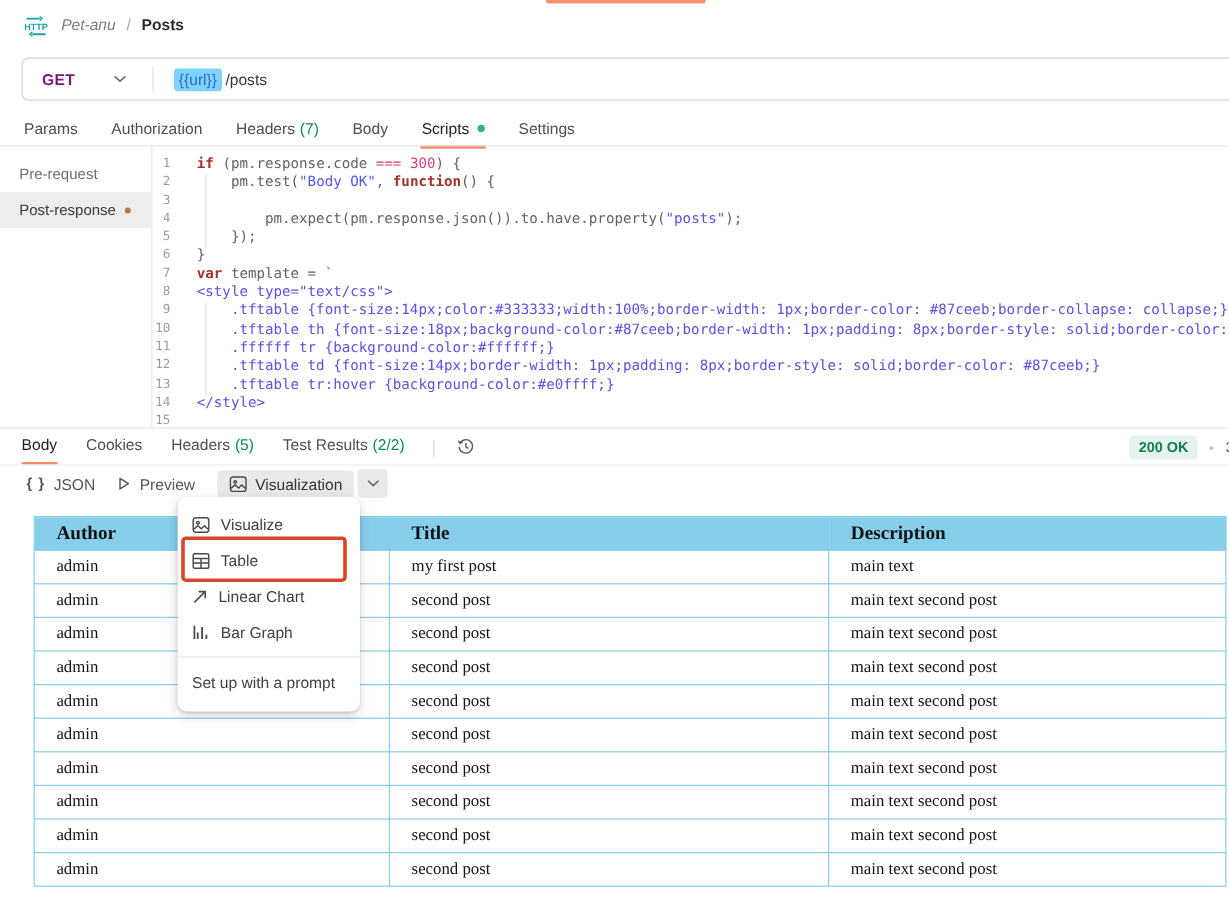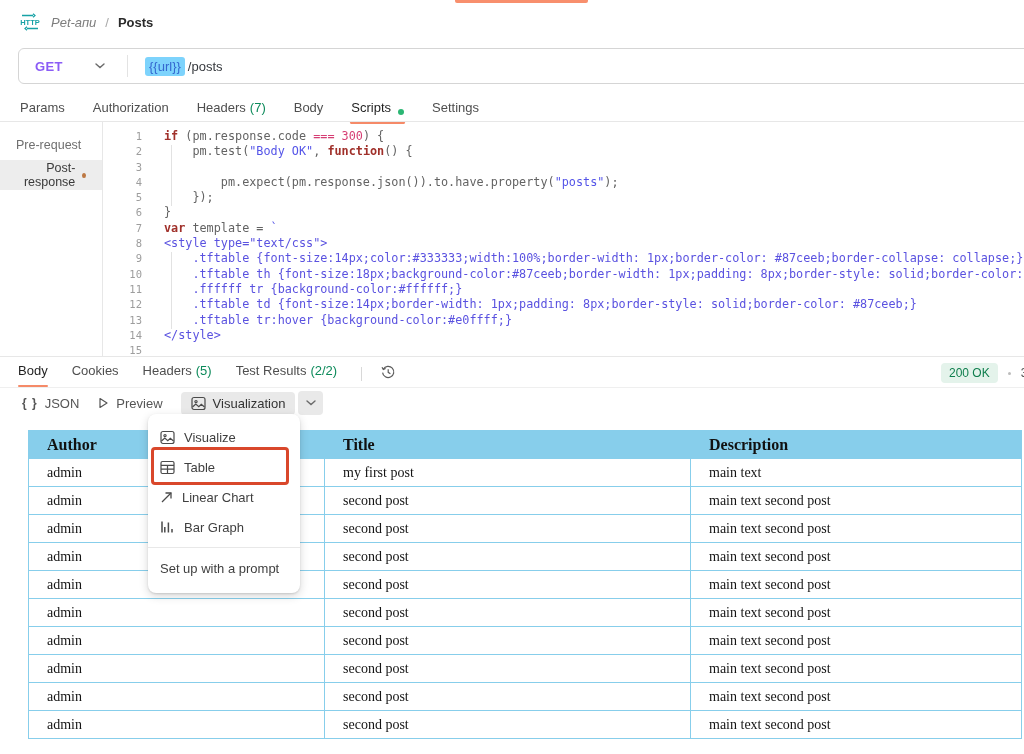--- a/index.html
+++ b/index.html
@@ -3,50 +3,50 @@
 <meta charset="utf-8">
 <style>
   * { margin:0; padding:0; box-sizing:border-box; }
   html,body { width:1024px; height:754px; overflow:hidden; background:#fff;
     font-family:"Liberation Sans", sans-serif; color:#3a3a3a; }
 
   #top-indicator { position:absolute; left:455px; top:0; width:133px; height:3px;
     background:#f88f6d; border-radius:0 0 2px 2px; }
 
   
-  #breadcrumb { position:absolute; left:18px; top:13px; display:flex; align-items:center; gap:9px; font-size:13px; }
+  #breadcrumb { position:absolute; left:18px; top:13px; display:flex; gap:9px; font-size:13px; }
   #breadcrumb .crumb-collection { color:#7d7d7d;font-style:italic; }
   #breadcrumb .crumb-sep { color:#a8a8a8; }
   #breadcrumb .crumb-current { color:#2b2b2b; font-weight:bold; }
 
   
   #request-bar { position:absolute; left:18px; top:48px; width:1016px; height:36px;
     border:1px solid #d5d5d5; border-radius:6px; display:flex; align-items:center; background:#fff; }
   #method-select { display:flex; align-items:center; cursor:pointer; }
-  #method-label { margin-left:16px; width:46px; color:#8b5cf6; font-weight:bold; font-size:13px; letter-spacing:.3px; }
+  #method-label { margin-left:16px; width:46px; color:#701a75; font-weight:bold; font-size:13px; letter-spacing:.3px; }
   #method-chevron { margin-left:14px; display:flex; }
   .vline { width:1px; height:22px; background:#e3e3e3; margin-left:22px; }
   #url-field { display:flex; align-items:center; margin-left:17px; font-size:13px; flex:1; }
   #url-var { background:#7dd3fc; color:#3468d0; padding:2px 4px; border-radius:3px; }
   #url-path { color:#35383d; margin-left:3px; }
 
   
   #request-tabs { position:absolute; left:20px; top:99px; display:flex; gap:28px; font-size:13px; height:22px; }
-  .tab { position:relative; display:flex; align-items:flex-end; color:#4f4f4f; cursor:pointer; padding-bottom:6px; }
+  .tab { position:relative; display:flex; align-items:center; color:#4f4f4f; cursor:pointer; padding-bottom:6px; }
   .tab.active .tab-label { color:#1f1f1f; }
   .tab.active::after { content:""; position:absolute; left:-1px; right:-1px; bottom:-3px; height:3px;
     background:#f58a68; border-radius:2px; }
   .tab-count { color:#0c8a5a; margin-left:4px; }
   .green-dot { width:6px; height:6px; border-radius:50%; background:#2bb673; margin-left:7px; display:inline-block; }
 
   .hdivider { position:absolute; left:0; width:1024px; height:1px; background:#e7e7e7; }
 
   
-  #script-sidebar { position:absolute; left:0; top:122px; width:103px; height:234px;
-    border-right:1px solid #e7e7e7; padding-top:8px; font-size:12.5px;text-align:right; }
+  #script-sidebar { position:absolute; left:0; top:122px; width:127px; height:234px;
+    border-right:1px solid #e7e7e7; padding-top:8px; font-size:12.5px; }
   .side-item { height:30px; display:flex; align-items:center; padding:0 16px; color:#6f6f6f; cursor:pointer; }
   .side-item.selected { background:#ededed; color:#3a3a3a; }
   .orange-dot { width:5px; height:5px; border-radius:50%; background:#bd7843; margin-left:7px; display:inline-block; }
 
   #code-editor { position:absolute; left:104px; top:129px; width:920px; height:227px; overflow:hidden; cursor:text; }
   .code-line { display:flex; height:15.3px; line-height:15.3px; white-space:pre;
     font-family:"DejaVu Sans Mono", monospace; font-size:11.8px; }
   .code-line .ln { width:52px; text-align:right; padding-right:14px; color:#9d9d9d; font-size:10.5px;
     font-family:"DejaVu Sans Mono", monospace; flex:none; }
   .code-text { padding-left:8px; color:#636363; }
@@ -63,21 +63,21 @@
   #response-tabs { position:absolute; left:18px; top:362px; display:flex; gap:24px; align-items:center; font-size:13px; height:23px; }
   .rtab { position:relative; display:flex; align-items:center; color:#4f4f4f; cursor:pointer; padding-bottom:6px; }
   .rtab.active .rtab-label { color:#1f1f1f; }
   .rtab.active::after { content:""; position:absolute; left:0; right:0; bottom:-3px; height:2.5px;
     background:#f58a68; border-radius:2px; }
   .rtab-count { color:#0c8a5a; margin-left:4px; }
   .rtab-divider { width:1px; height:14px; background:#d8d8d8; }
   #history-btn { display:flex; align-items:center; cursor:pointer; margin-left:-6px; padding-bottom:4px; }
 
   #status-area { position:absolute; left:941px; top:363px; display:flex; align-items:center; gap:10px; }
-  #status-badge { background:#e4f3eb; color:#0f7e4d; font-size:12px; font-weight:normal;
+  #status-badge { background:#e4f3eb; color:#0f7e4d; font-size:12px; font-weight:bold;
     padding:3px 8px; border-radius:4px; white-space:nowrap; }
   .tiny-dot { width:3px; height:3px; background:#bcbcbc; border-radius:50%; }
   #status-partial { color:#555; font-size:12px; }
 
   
   #view-toolbar { position:absolute; left:22px; top:391px; display:flex; align-items:center; gap:18px; font-size:13px; }
   .vtab { display:flex; align-items:center; gap:7px; color:#555; cursor:pointer; }
   .vtab .icon { display:flex; align-items:center; }
   .vchip { background:#e9e9e9; border-radius:4px; padding:4px 10px; color:#333; }
   #viz-dd { background:#e9e9e9; border-radius:4px; width:25px; height:24px; margin-left:-15px;

